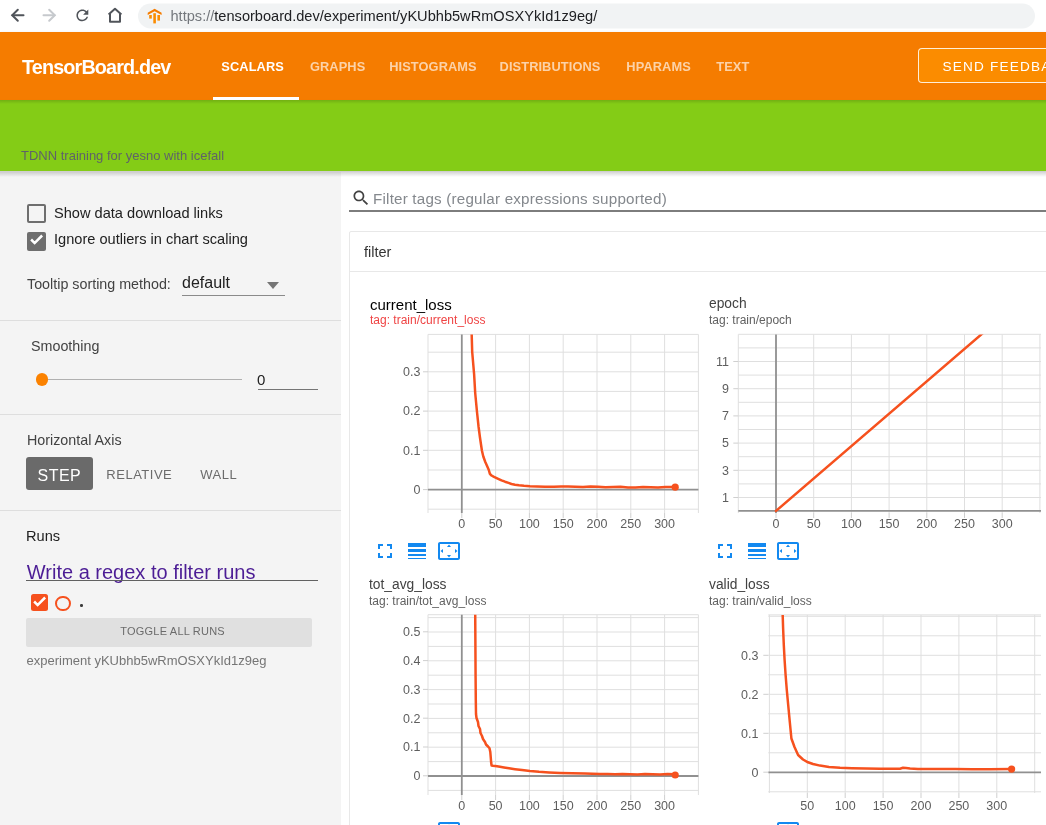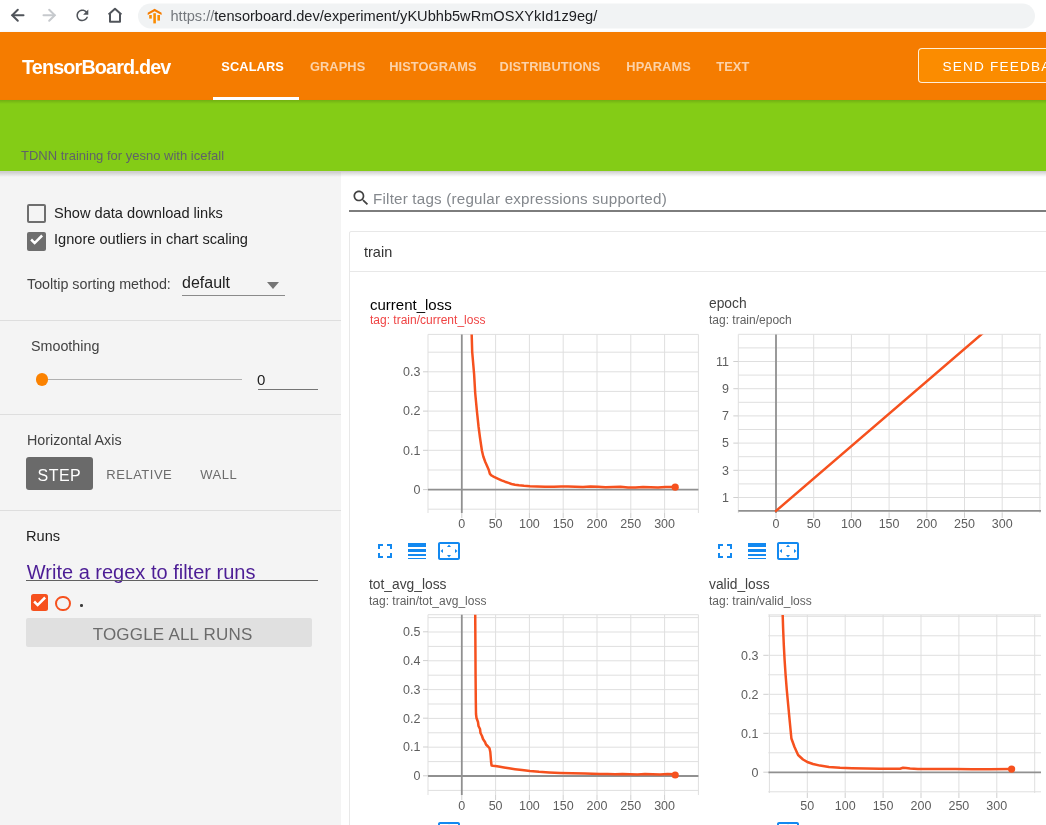--- a/index.html
+++ b/index.html
@@ -85,31 +85,32 @@
 
   <div style="position:absolute;left:26px;top:356px;font-size:14.6px;color:#212121">Runs</div>
   <div style="position:absolute;left:26.8px;top:388.8px;font-size:20px;color:#4c1d95">Write a regex to filter runs</div>
   <div style="position:absolute;left:26.1px;top:407.9px;width:291.6px;height:1.4px;background:#616161"></div>
   <div style="position:absolute;left:30.8px;top:421.8px;width:17px;height:17px;background:#f6511e;border-radius:2.5px;text-align:center;line-height:14px"><svg width="15" height="15" viewBox="0 0 24 24">
         <path d="M9 16.2L4.8 12l-1.4 1.4L9 19 21 7l-1.4-1.4z" fill="#fff" stroke="#fff" stroke-width="2"></path>
       </svg></div>
   <div style="position:absolute;left:55.2px;top:423.8px;width:11.5px;height:11.5px;border:2.3px solid #f6511e;border-radius:50%"></div>
   <div style="position:absolute;left:80.2px;top:432.2px;width:2.4px;height:2.4px;border-radius:50%;background:#3c3c3c"></div>
   <div style="position:absolute;left:25.5px;top:445.5px;width:286.6px;height:29px;background:#e0e0e0;border-radius:2px"></div>
-  <div style="position:absolute;left:172.6px;top:452.8px;transform:translateX(-50%);font-size:17px;color:#6b6b6b;letter-spacing:0.2px;white-space:nowrap">TOGGLE ALL RUNS</div>
+  <div style="position:absolute;left:172.6px;top:452.8px;transform:translateX(-50%);font-size:11px;color:#6b6b6b;letter-spacing:0.2px;white-space:nowrap">TOGGLE ALL RUNS</div>
+  <div style="position:absolute;left:26.5px;top:481px;font-size:13px;color:#757575">experiment yKUbhb5wRmOSXYkId1z9eg</div>
 </div>
 
 <div style="position:absolute;left:341px;top:172px;width:705px;height:653px;background:#fff"></div>
 <svg width="20" height="20" viewBox="0 0 24 24" style="position:absolute;left:351px;top:188px">
     <path d="M15.5 14h-.79l-.28-.27C15.41 12.59 16 11.11 16 9.5 16 5.91 13.09 3 9.5 3S3 5.91 3 9.5 5.91 16 9.5 16c1.61 0 3.09-.59 4.23-1.57l.27.28v.79l5 4.99L20.49 19l-4.99-5zm-6 0C7.01 14 5 11.99 5 9.5S7.01 5 9.5 5 14 7.01 14 9.5 11.99 14 9.5 14z" fill="#424242"></path>
   </svg>
 <div style="position:absolute;left:373px;top:189.5px;font-size:15.2px;letter-spacing:0.2px;color:#84888d">Filter tags (regular expressions supported)</div>
 <div style="position:absolute;left:349px;top:210.3px;width:697px;height:1.8px;background:#7d7d7d"></div>
 <div style="position:absolute;left:349px;top:231px;width:760px;height:650px;background:#fff;border:1px solid #e8e8e8;border-radius:2px;box-sizing:border-box"></div>
-<div style="position:absolute;left:364px;top:244px;font-size:14.5px;color:#333">train</div>
+<div style="position:absolute;left:364px;top:244px;font-size:14.5px;color:#333">filter</div>
 <div style="position:absolute;left:350px;top:271px;width:758px;height:1px;background:#e8e8e8"></div>
 <div style="position:absolute;left:370px;top:296px;font-size:15px;color:#000000">current_loss</div>
 <div style="position:absolute;left:370px;top:312.6px;font-size:12px;color:#ef4444">tag: train/current_loss</div>
 <div style="position:absolute;left:709px;top:296px;font-size:13.8px;color:#424242">epoch</div>
 <div style="position:absolute;left:709px;top:312.6px;font-size:12px;color:#616161">tag: train/epoch</div>
 <div style="position:absolute;left:369px;top:577px;font-size:13.8px;color:#424242">tot_avg_loss</div>
 <div style="position:absolute;left:369px;top:593.6px;font-size:12px;color:#616161">tag: train/tot_avg_loss</div>
 <div style="position:absolute;left:709px;top:577px;font-size:13.8px;color:#424242">valid_loss</div>
 <div style="position:absolute;left:709px;top:593.6px;font-size:12px;color:#616161">tag: train/valid_loss</div>
 <svg width="1046" height="825" viewBox="0 0 1046 825" style="position:absolute;left:0;top:0;overflow:visible">

